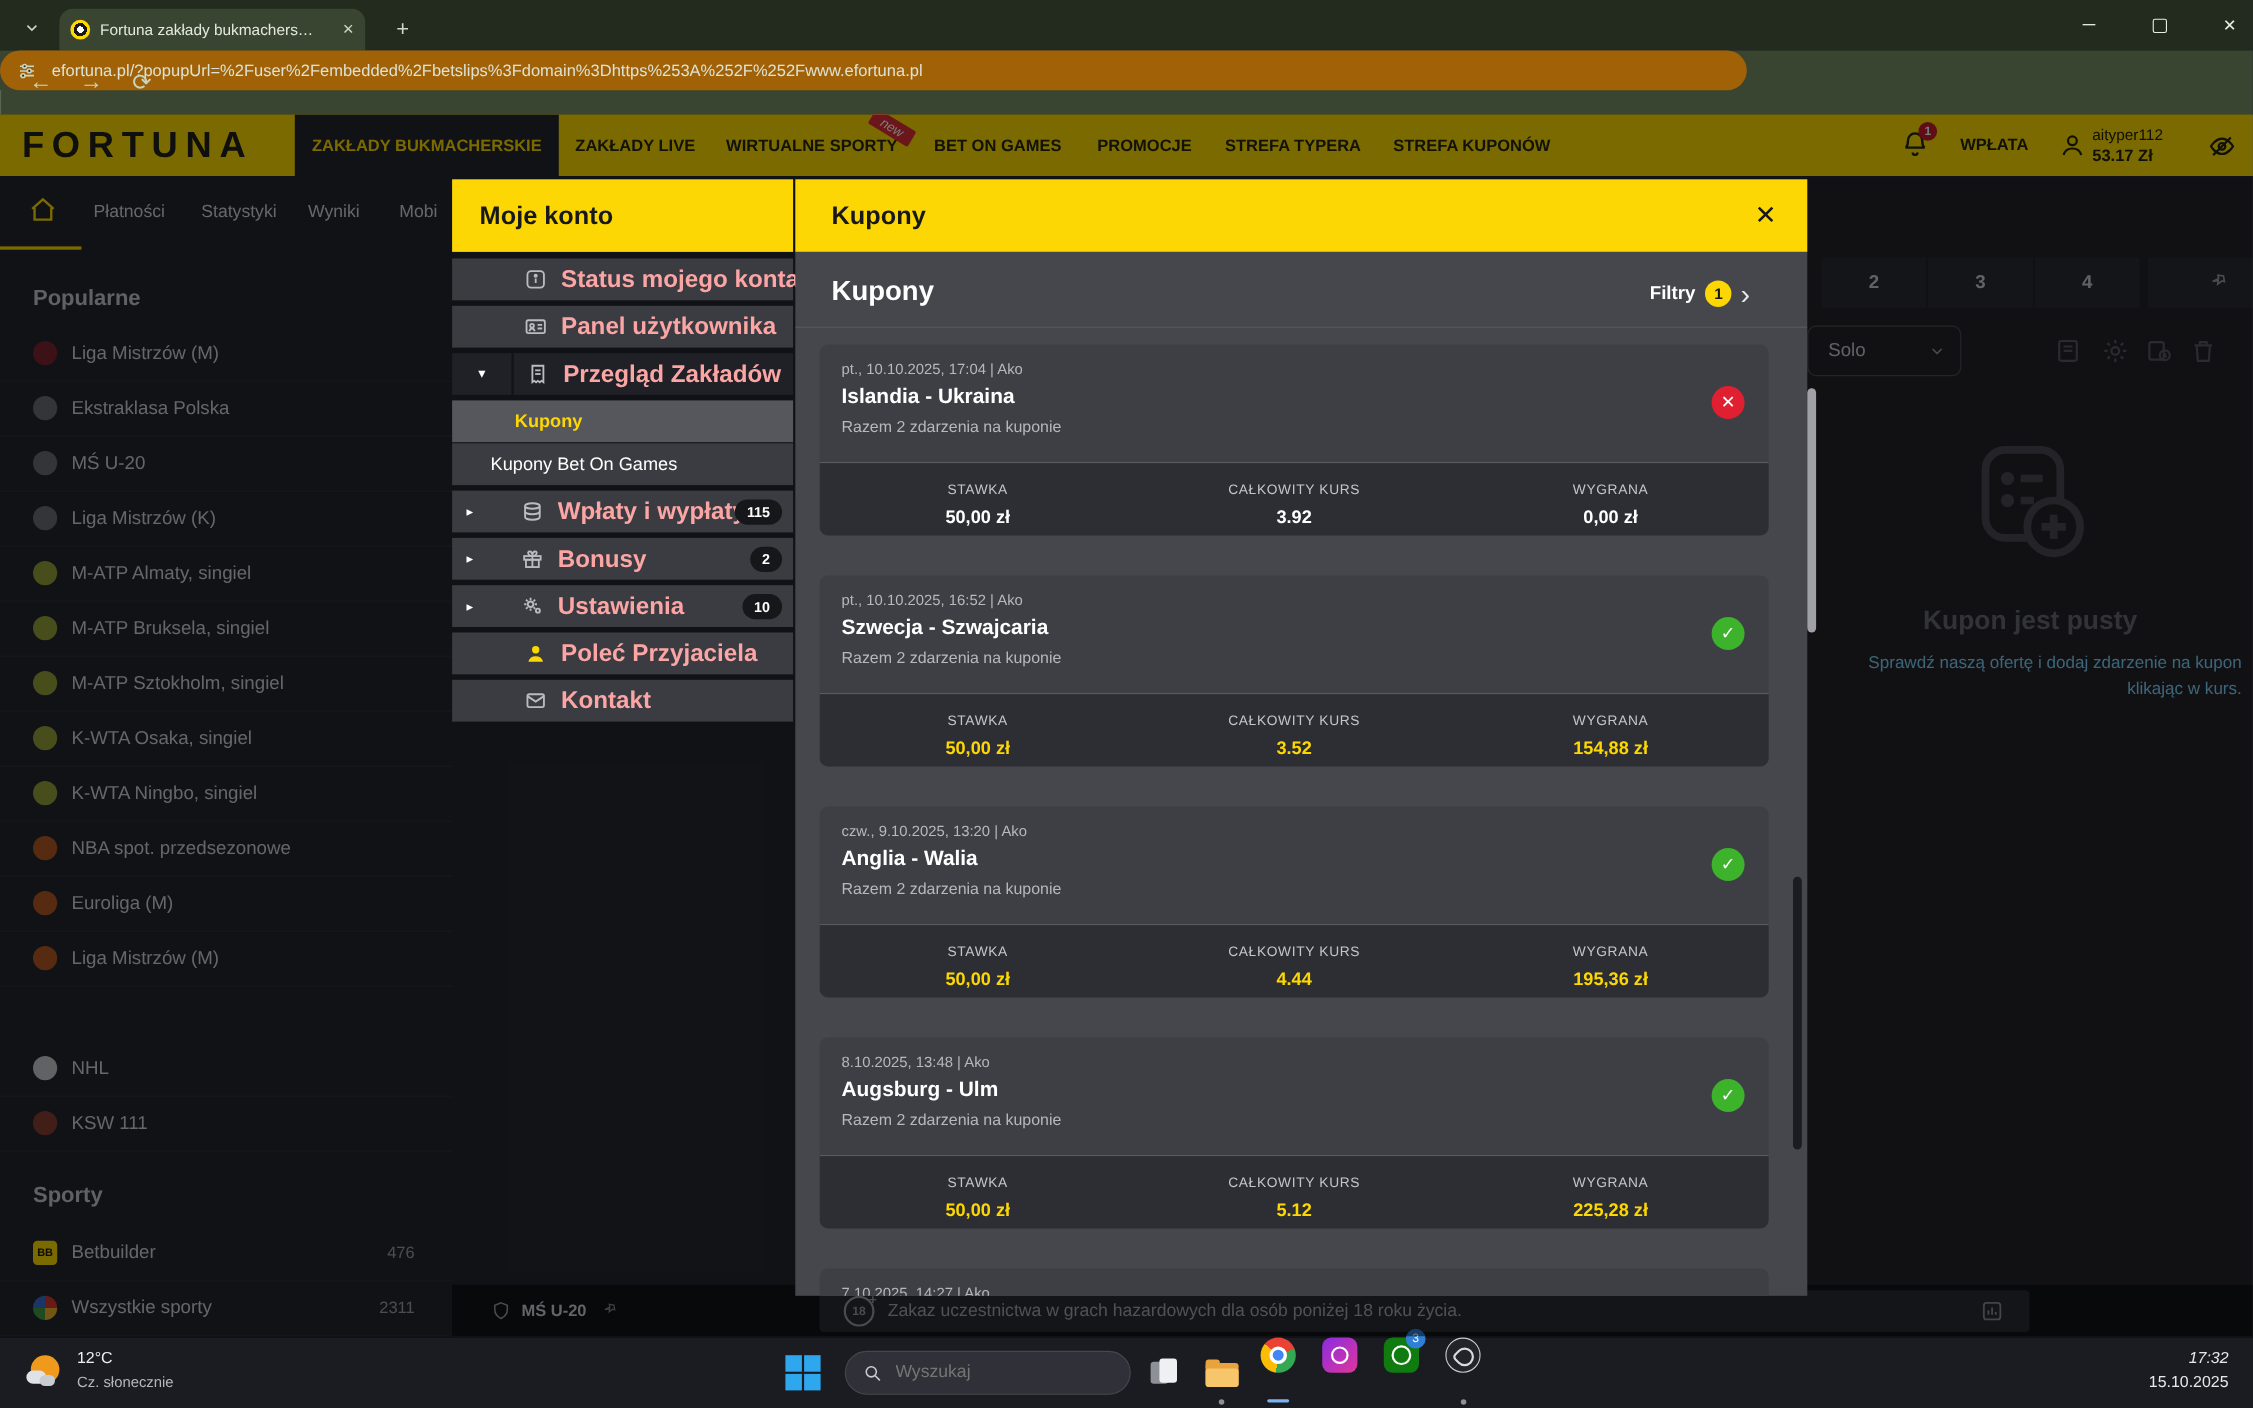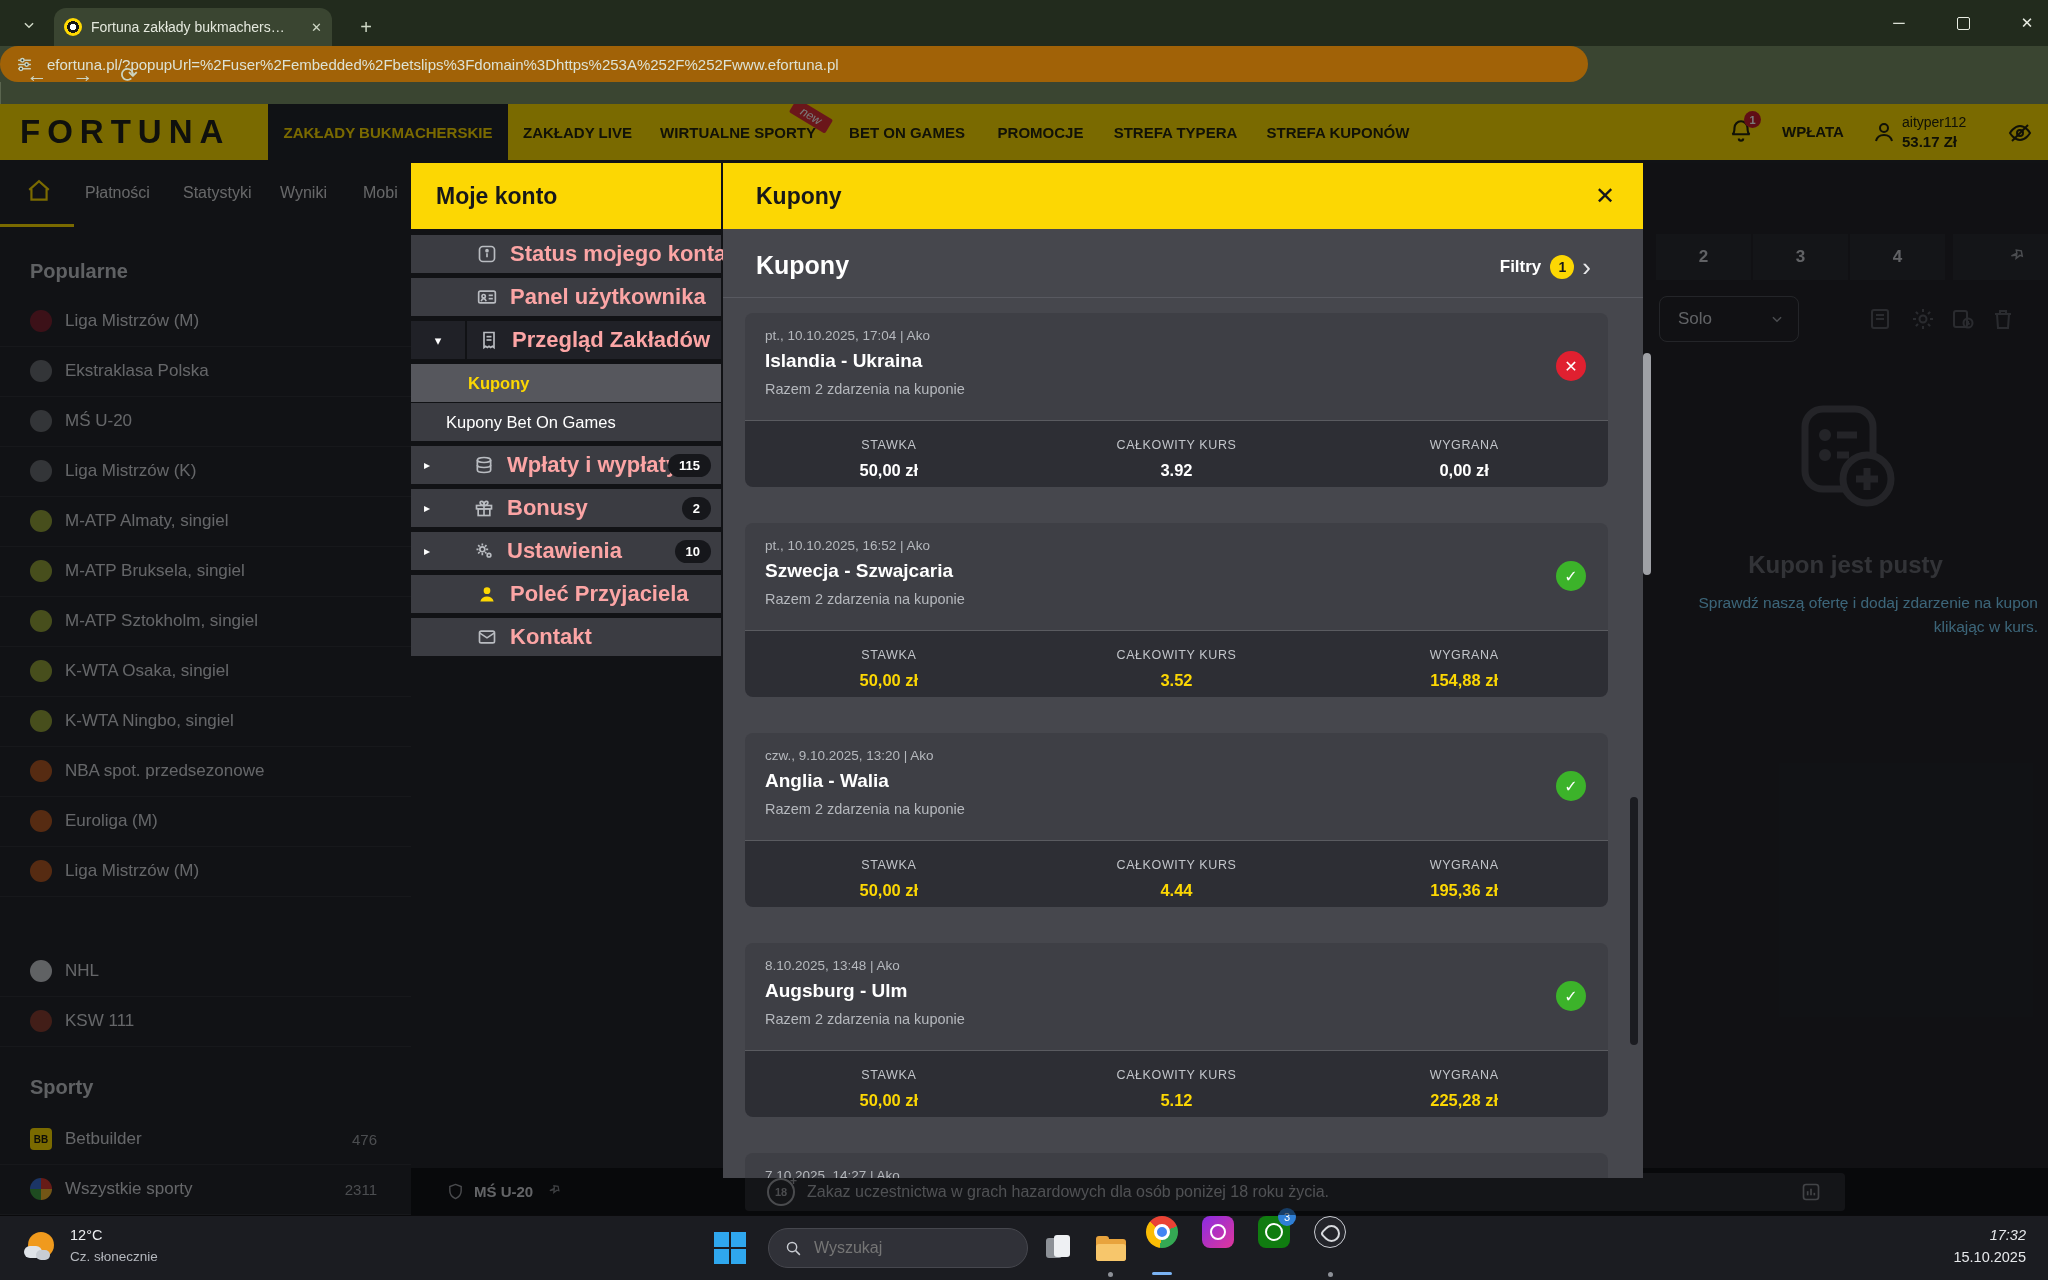--- a/index.html
+++ b/index.html
@@ -97,21 +97,21 @@
   .age-plus{position:absolute;right:-4px;top:-6px;font-size:12px;}
   .age-text{margin-left:12px;font-size:16px;color:#a6a9af;}
   .stats-ic{margin-left:auto;margin-right:24px;color:#8b8e94;}
 
   
   .betslip{position:absolute;left:1643px;top:59px;width:405px;height:1005px;background:#24252b;}
   .bs-tab{top:71px;height:46px;background:#2b2d34;display:flex;align-items:center;justify-content:center;
     font-size:17px;font-weight:bold;color:#cbced4;}
   .bs-pinbox{left:310px;top:71px;width:95px;height:46px;background:#2b2d34;display:flex;align-items:center;justify-content:flex-end;}
   .bs-pin{margin-right:22px;color:#9c9fa6;}
-  .bs-solo{left:16px;top:133px;width:140px;height:46px;border:1px solid #4d4f56;border-radius:8px;
+  .bs-solo{left:0;top:133px;width:140px;height:46px;border:1px solid #4d4f56;border-radius:8px;
     display:flex;align-items:center;box-sizing:border-box;}
   .bs-solo-label{margin-left:18px;font-size:17px;color:#cbced4;}
   .bs-solo-ch{margin-left:auto;margin-right:14px;color:#9c9fa6;}
   .bs-tool{top:144px;width:26px;height:26px;color:#595b63;}
   .empty-ic{left:152px;top:238px;color:#4b4d55;}
   .empty-title{left:0;top:388px;width:405px;text-align:center;font-size:24px;font-weight:bold;color:#6a6c74;}
   .empty-text{left:10px;top:428px;width:385px;text-align:right;font-size:15.5px;color:#7dd3fc;line-height:1.55;}
 
   
   .modal-left-header{position:absolute;left:411px;top:163px;width:310px;height:66px;background:#fcd703;z-index:10;

